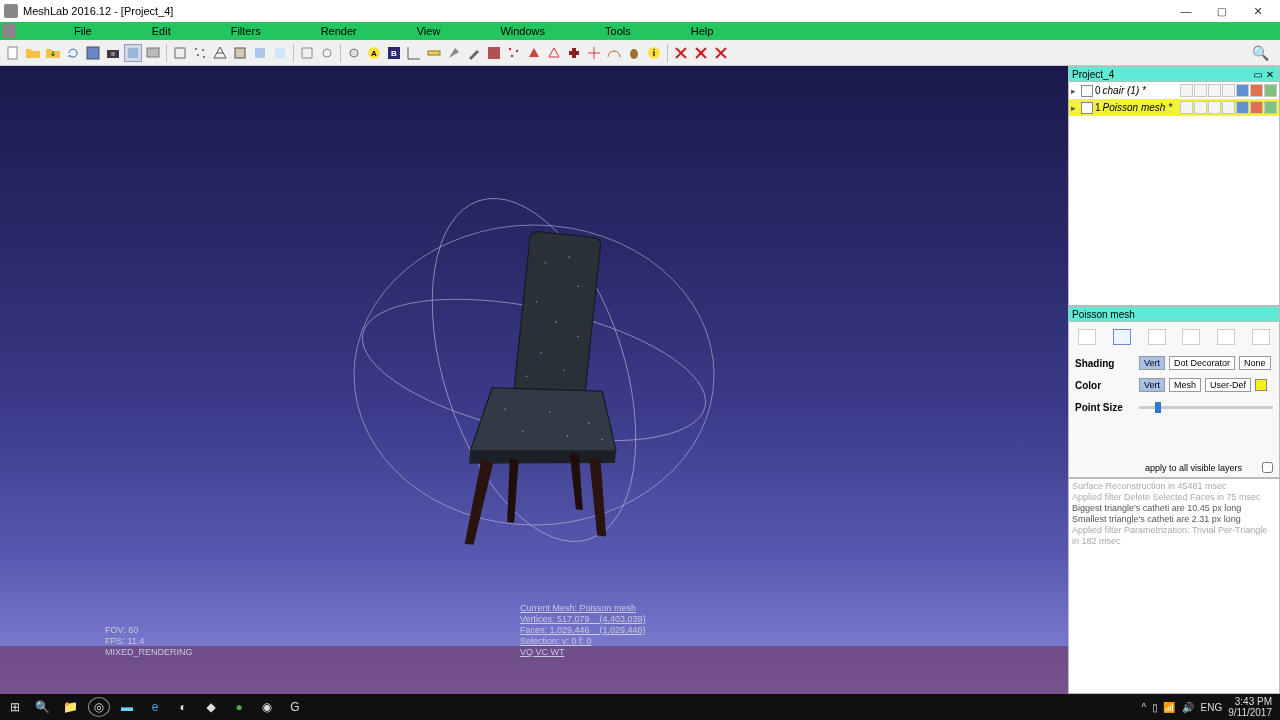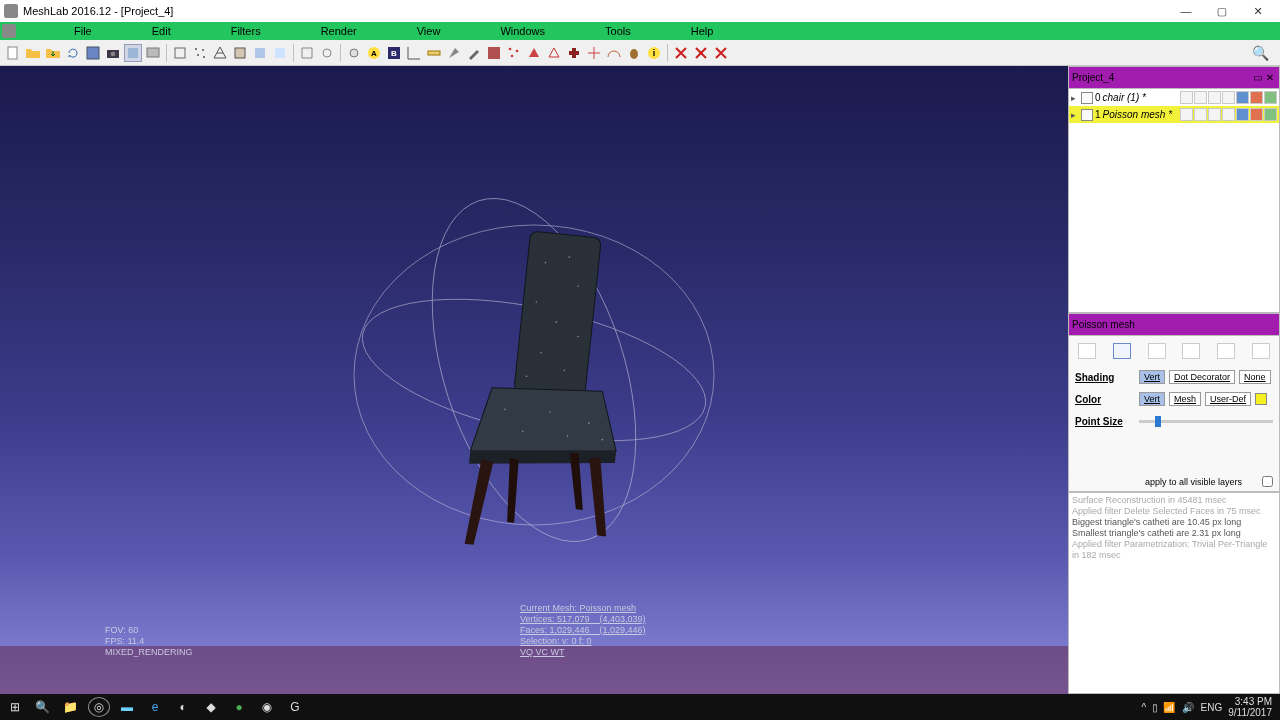--- a/index.html
+++ b/index.html
@@ -30,42 +30,42 @@
 .chair-wrap { position:absolute; left:50%; top:48%; transform:translate(-50%,-50%); }
 
 
 .hud { position:absolute; left:0; right:0; bottom:0; height:48px; background:rgba(100,40,80,.55); color:#c8c8e0; font:9px/11px "Consolas",monospace; display:flex; }
 .hud-left { position:absolute; left:105px; bottom:36px; }
 .hud-left div, .hud-mid div { white-space:pre; }
 .hud-mid { position:absolute; left:520px; bottom:36px;text-decoration:underline; }
 
 
 .rightcol { width:212px; display:flex; flex-direction:column; background:#f0f0f0; }
-.panel-head { height:23px; background:#a21caf; border:1px solid #bbb; font-size:10px; display:flex; align-items:center; padding:0 3px; }
+.panel-head { height:16px; background:#5eead4; border:1px solid #bbb; font-size:10px; display:flex; align-items:center; padding:0 3px; }
 .panel-head .spacer { flex:1; }
 .panel-head .pbtn { width:12px; height:12px; font-size:10px; display:flex; align-items:center; justify-content:center; }
 
 
 .layers-body { flex:0 0 224px; background:#fff; border:1px solid #bbb; border-top:none; overflow:auto; font-size:10px; }
 .layer-row { height:17px; display:flex; align-items:center; padding:0 2px; gap:2px; }
 .layer-row.sel { background:#f2f23a; }
 .layer-row .tri { width:8px; font-size:9px; color:#555; }
 .layer-row .eye { width:12px; height:12px; border:1px solid #888; background:#fafafa; }
 .layer-row .lbl { flex:1;font-style:italic; }
 .layer-icons { display:flex; gap:1px; }
 .layer-icons .li { width:13px; height:13px; border:1px solid #c8c8c8; background:#f4f4f4; }
 .li.on-r { background:#e07050; }
 .li.on-b { background:#6090d0; }
 .li.on-g { background:#80c080; }
 
 
 .props-body { border:1px solid #bbb; border-top:none; background:#f8f8f8; font-size:10px; padding:4px 6px; display:flex; flex-direction:column; gap:8px; height:156px; }
 .mode-icons { display:flex; gap:10px; justify-content:space-around; height:22px; align-items:center; }
 .mode-icons .mi { width:18px; height:16px; border:1px solid #ccc; background:#fff; }
-.prop-row { display:flex; align-items:center; gap:4px;text-decoration:underline; }
+.prop-row { display:flex; align-items:center; gap:4px; }
 .prop-row .plabel { width:60px; font-weight:bold; }
 .chip { padding:1px 4px; border:1px solid #999; font-size:9px; background:#fff; }
 .chip.act { background:#a8c0e8; }
 .swatch { width:12px; height:12px; background:#f7f020; border:1px solid #888; }
 .slider-wrap { flex:1; height:14px; display:flex; align-items:center; }
 .slider-track { flex:1; height:3px; background:#ccc; position:relative; }
 .slider-thumb { position:absolute; left:12%; top:-4px; width:6px; height:11px; background:#2a7ad4; }
 .apply-row { display:flex; align-items:center; justify-content:flex-end; gap:20px; font-size:9px; margin-top:auto; }
 .apply-row input { width:11px; height:11px; }
 

